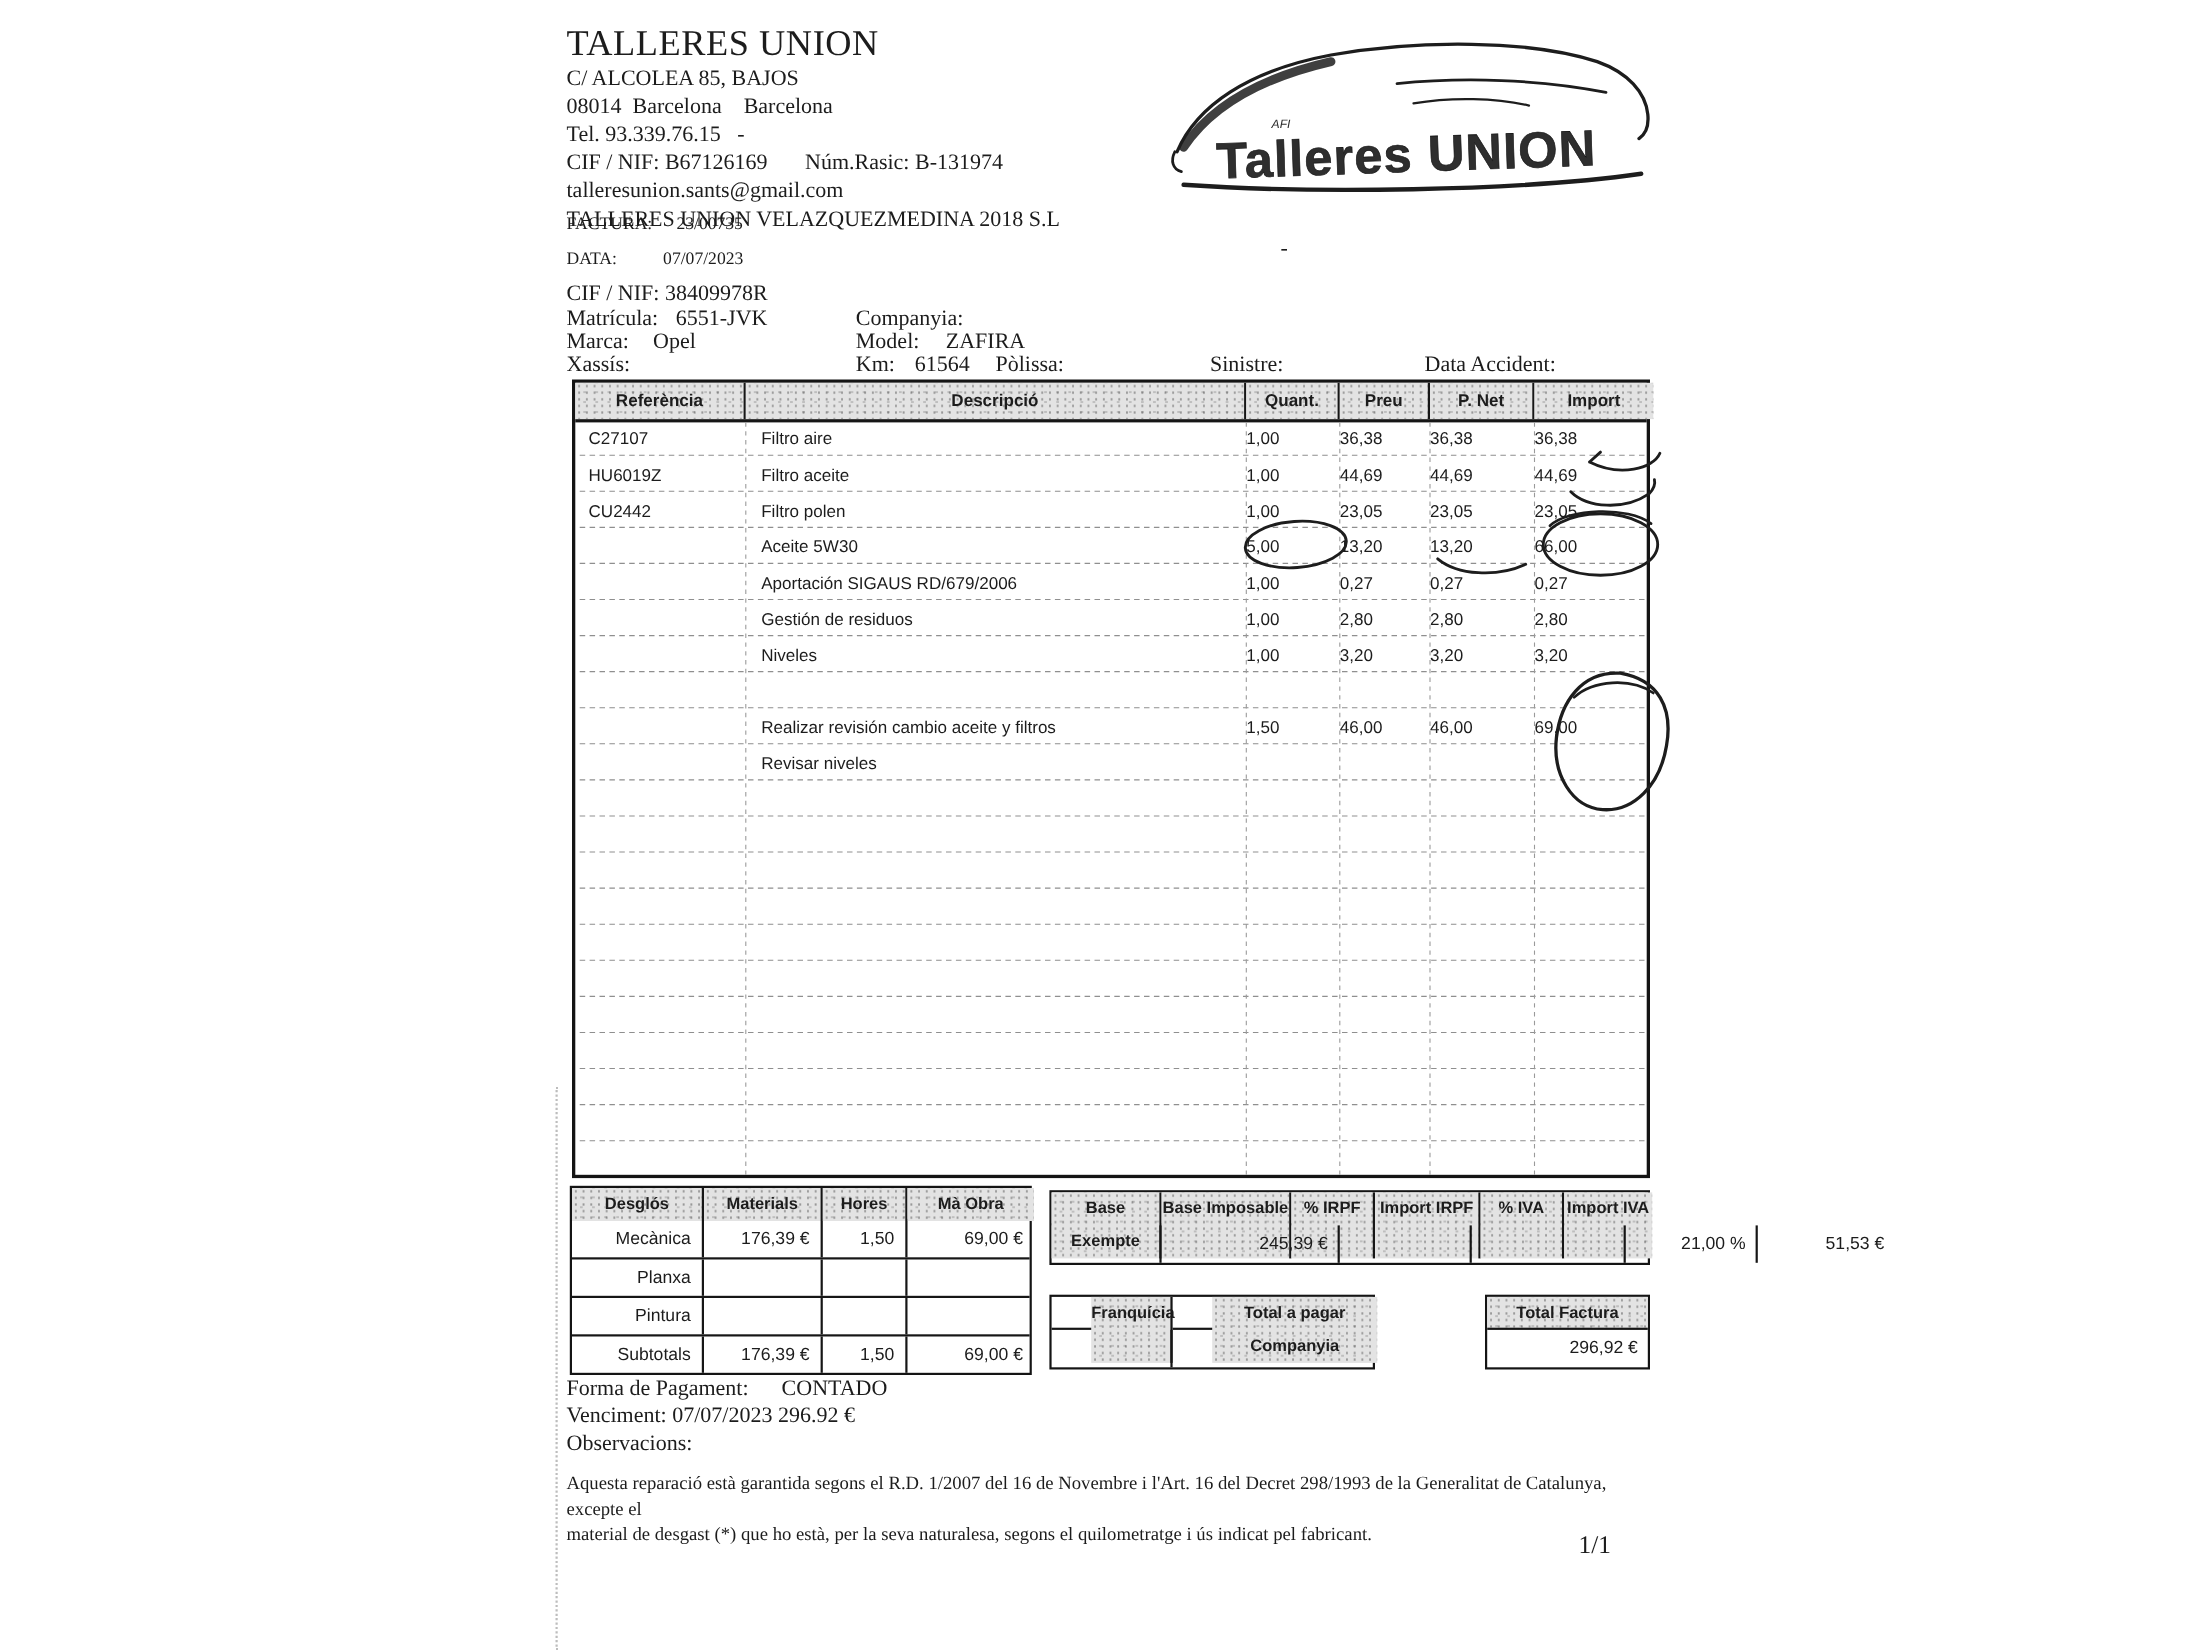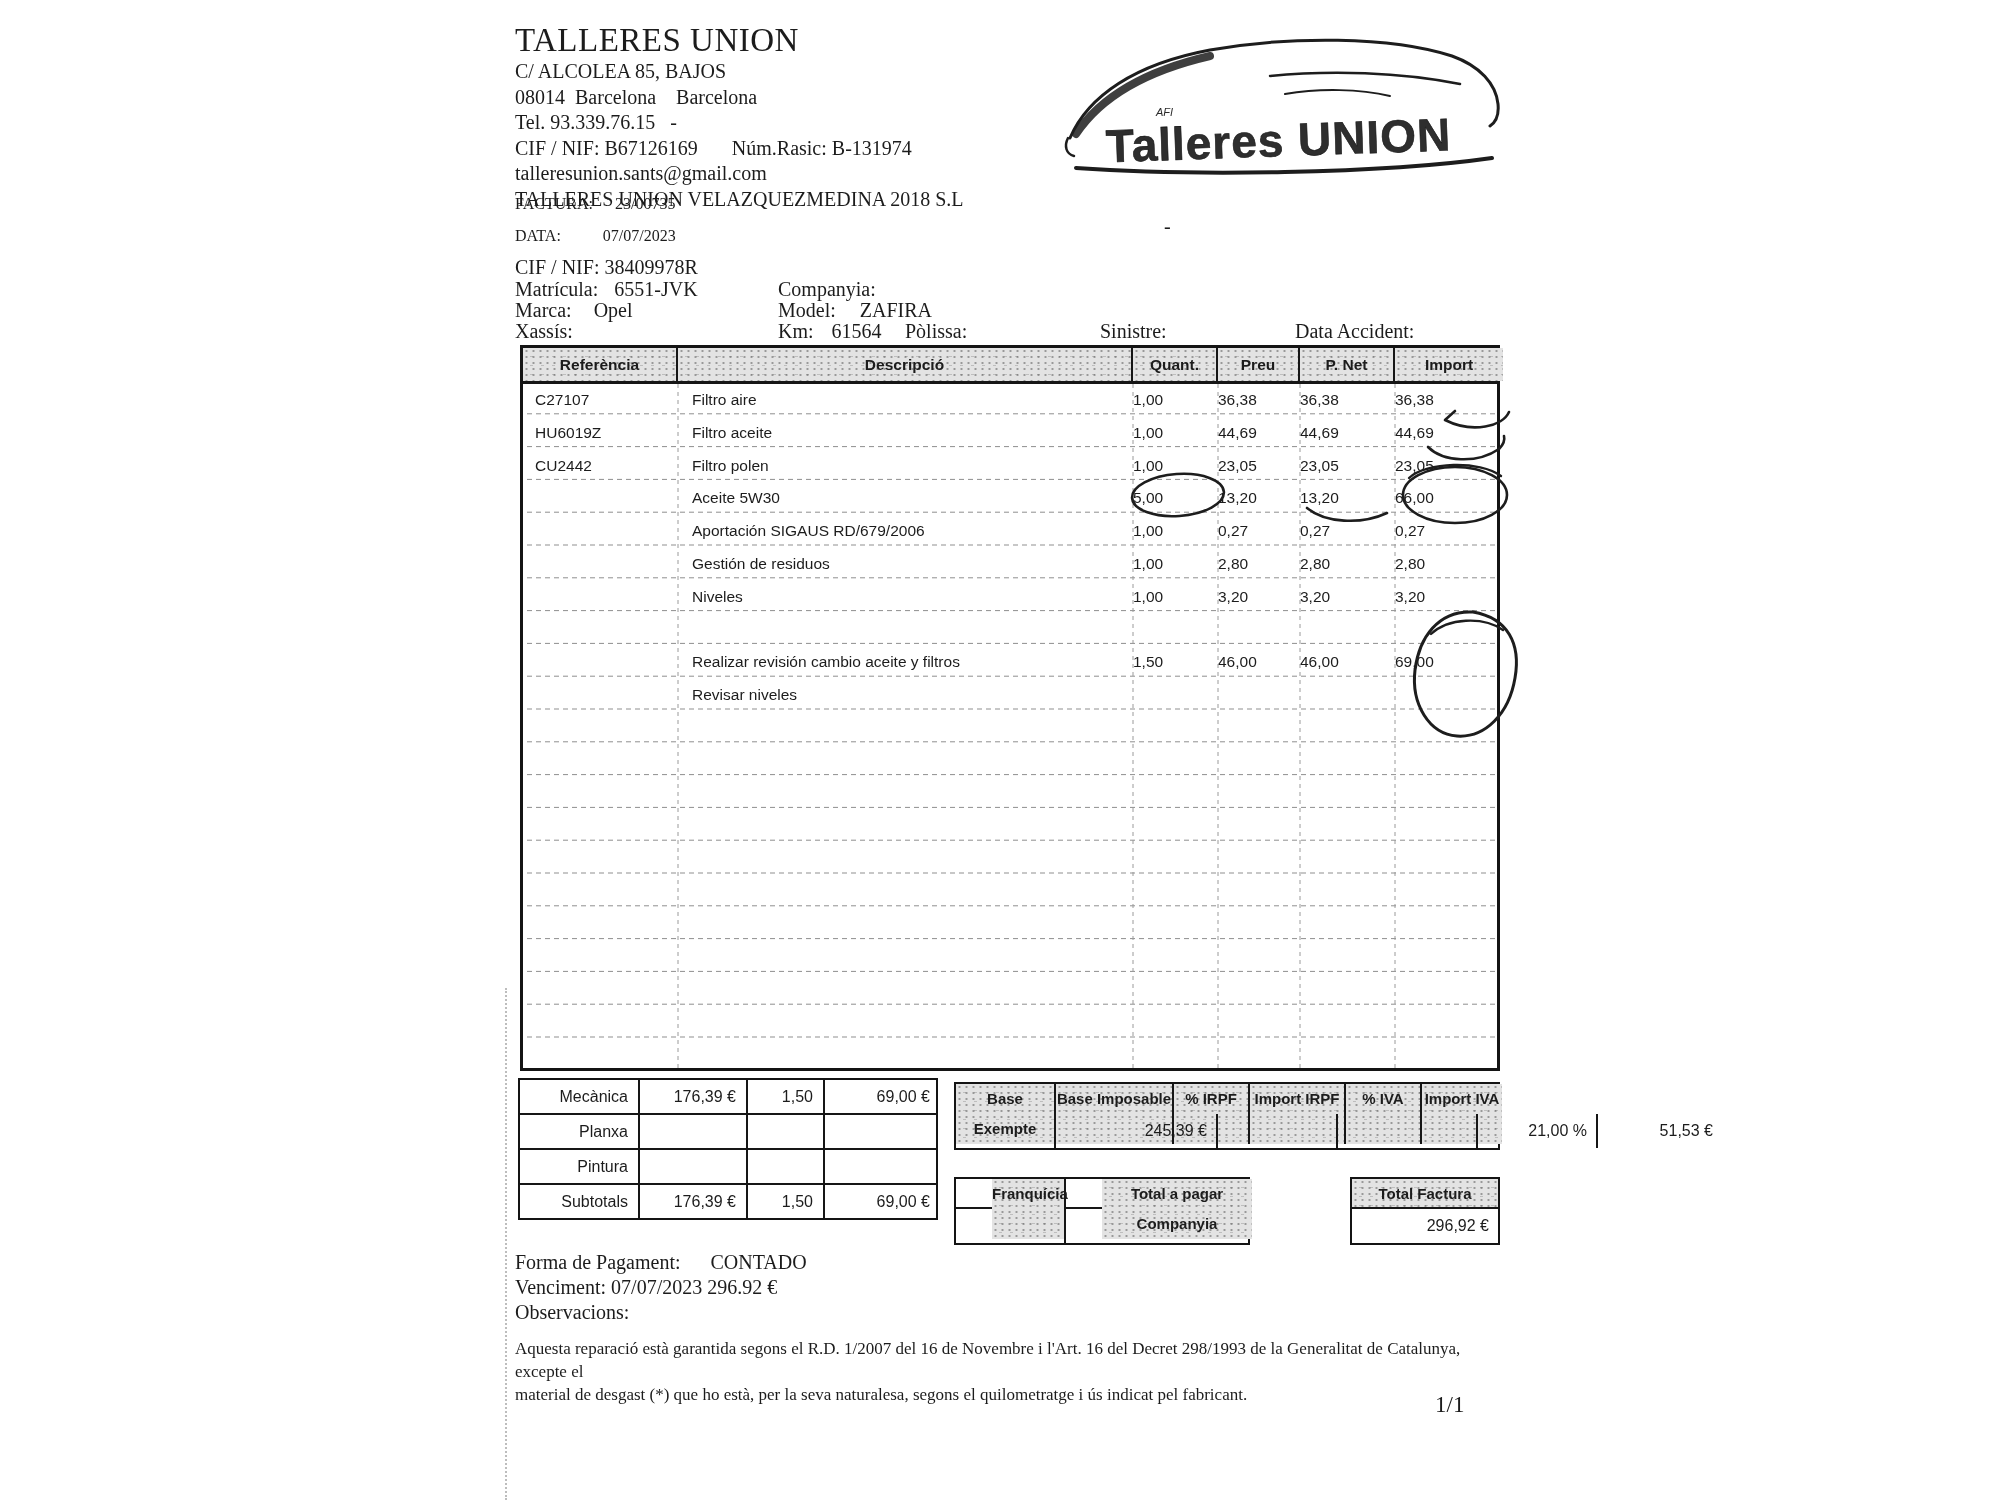--- a/index.html
+++ b/index.html
@@ -279,20 +279,26 @@
 
       <ellipse class="pen" cx="932" cy="147" rx="52" ry="28" stroke-width="2.6"></ellipse>
       <path class="pen" d="M886,130 C903,114 957,112 978,128" stroke-width="2.4"></path>
 
       <path class="pen" d="M950,264 C985,270 998,296 992,330 C986,366 962,390 934,388 C906,386 888,356 892,322 C896,290 915,262 950,264" stroke-width="3"></path>
       <path class="pen" d="M908,286 C925,270 960,268 980,282" stroke-width="2.4"></path>
     </svg>
   </div>
 
   <div class="abs sm dg-table">
+    <div class="dg-head hd">
+      <div class="speckle">Desglós</div>
+      <div class="speckle">Materials</div>
+      <div class="speckle">Hores</div>
+      <div class="speckle">Mà Obra</div>
+    </div>
     <div>
 
     <div class="dg-row">
           <div>Mecànica</div>
           <div>176,39 €</div>
           <div>1,50</div>
           <div>69,00 €</div>
         </div>
         <div class="dg-row">
           <div>Planxa</div>

